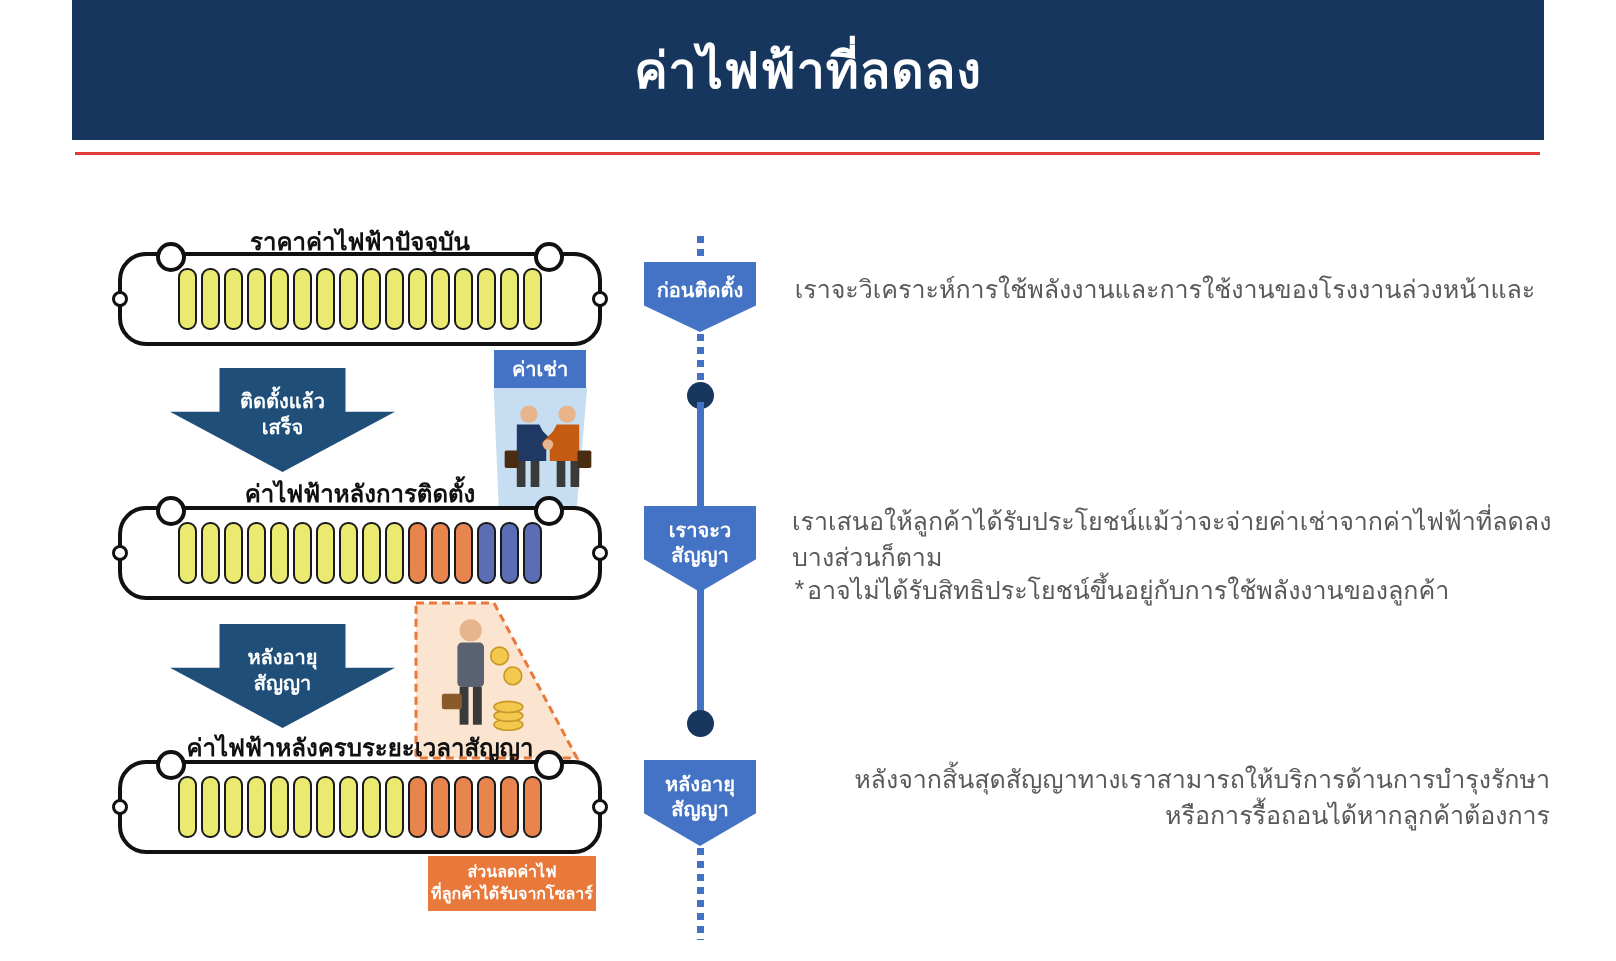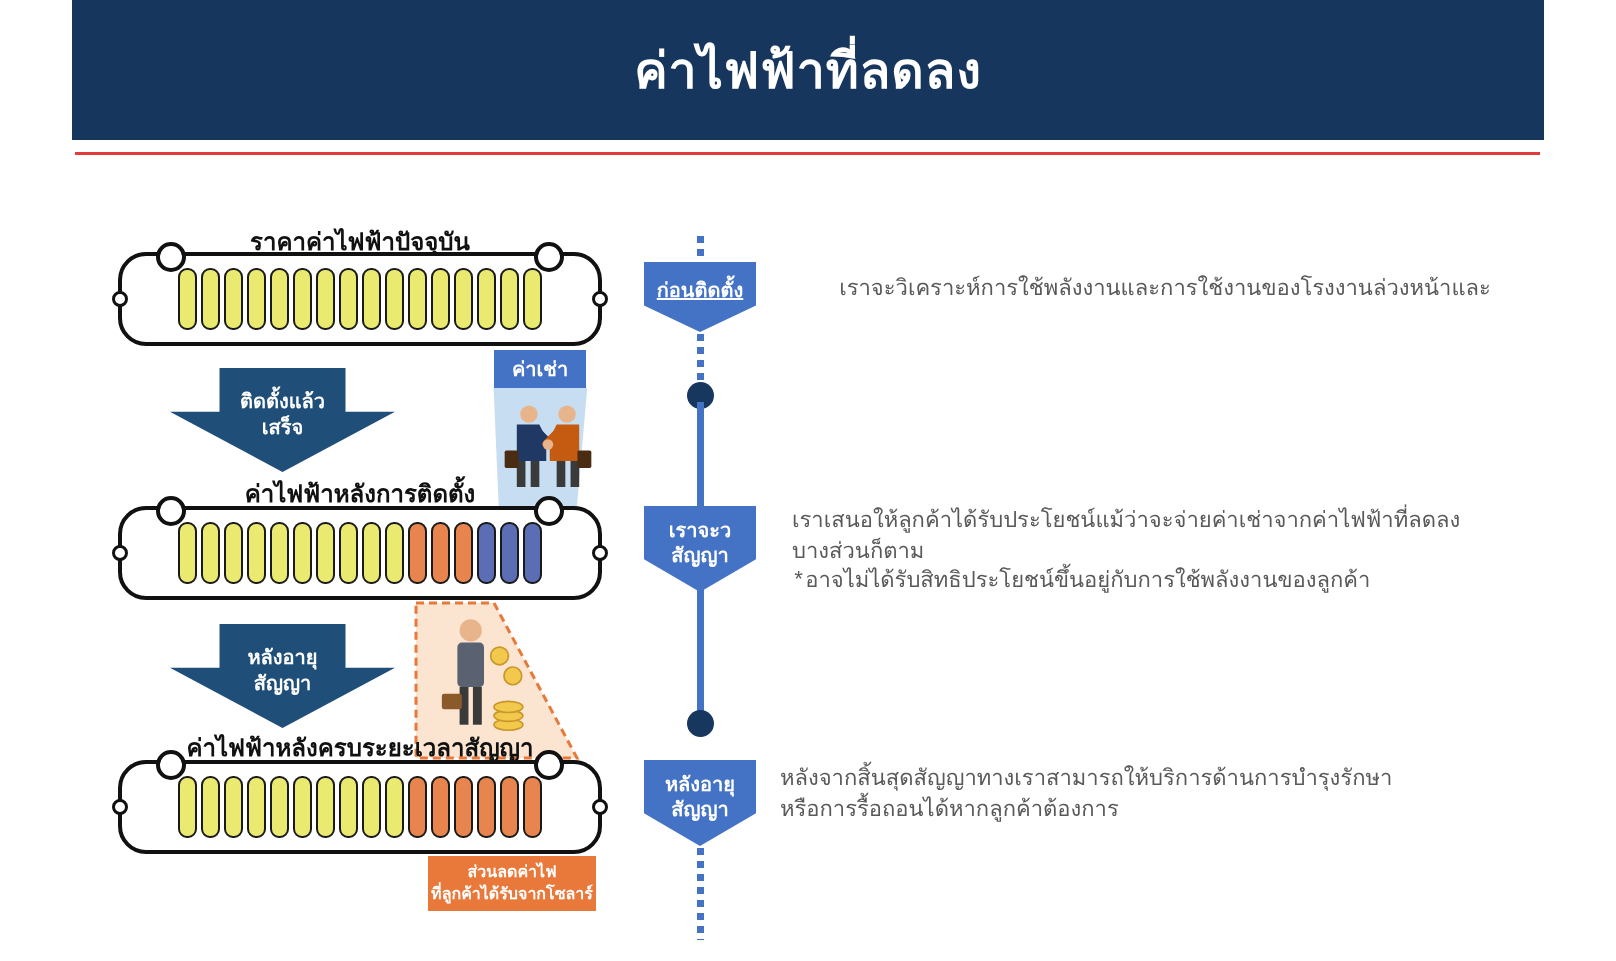--- a/index.html
+++ b/index.html
@@ -55,30 +55,30 @@
     background-image:repeating-linear-gradient(to bottom,#4472c4 0 7px,transparent 7px 13px);}
   .tl-d-top{top:236px;height:28px;}
   .tl-d-mid{top:334px;height:50px;}
   .tl-d-bot{top:848px;height:92px;}
   .tl-solid{position:absolute;left:697px;top:402px;width:7px;height:316px;background:#4472c4;}
   .tl-dot{position:absolute;left:687px;width:27px;height:27px;border-radius:50%;background:#17375e;}
   .dot1{top:382px;} .dot2{top:710px;}
   .badge{position:absolute;left:644px;width:112px;background:#4472c4;color:#fff;font-weight:bold;
     font-size:20px;text-align:center;line-height:1.25;box-sizing:border-box;
     clip-path:polygon(0 0,100% 0,100% 62%,50% 100%,0 62%);}
-  .bg1{top:262px;height:70px;padding-top:16px;text-decoration:underline;}
+  .bg1{top:262px;height:70px;padding-top:16px;}
   .bg2{top:506px;height:86px;padding-top:12px;}
   .bg3{top:760px;height:86px;padding-top:12px;}
 
   
-  .desc{position:absolute;color:#595959;font-size:22px;line-height:1.42;}
+  .desc{position:absolute;color:#595959;font-size:25px;line-height:1.42;}
   .desc1{left:780px;top:272px;width:770px;text-align:center;}
   .desc2{left:792px;top:504px;width:770px;text-align:left;}
   .desc2 .note{font-family:Liberation Mono, monospace;}
-  .desc3{left:780px;top:762px;width:770px;text-align:left;}
+  .desc3{left:780px;top:762px;width:770px;text-align:right;}
   .red{color:#ff0000;font-weight:bold;}
 </style>
 </head>
 <body>
 
 <div class="canvas">
 
   <header class="header">
     <h1 class="title">ค่าไฟฟ้าที่ลดลง</h1>
   </header>

